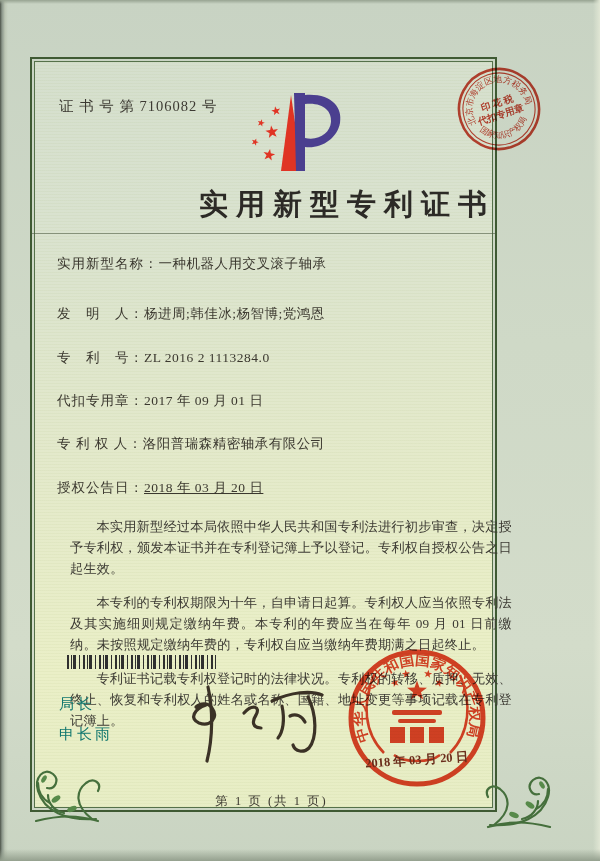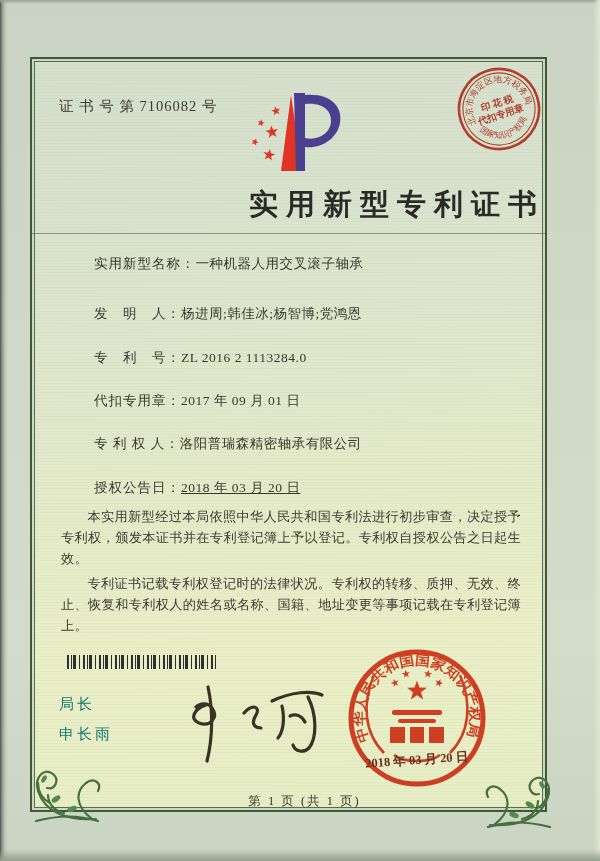--- a/index.html
+++ b/index.html
@@ -13,65 +13,65 @@
   .edge-left{position:absolute;left:0;top:0;width:8px;height:100%;
     background:linear-gradient(90deg,#4c5348 0,#8b968a 2px,#bcc6b4 5px,rgba(188,198,180,0) 8px);}
   .edge-top{position:absolute;left:0;top:0;width:100%;height:4px;
     background:linear-gradient(180deg,#97a391,rgba(151,163,145,0));}
   .edge-right{position:absolute;right:0;top:0;width:7px;height:100%;
     background:linear-gradient(270deg,#e0e6d4,rgba(224,230,212,0));}
   .edge-bottom{position:absolute;left:0;bottom:0;width:100%;height:12px;
     background:linear-gradient(0deg,#94a08e,rgba(148,160,142,0));}
 
   .frame{
-    position:absolute;left:30px;top:57px;width:517px;height:755px;
+    position:absolute;left:30px;top:57px;width:467px;height:755px;
     border:2px solid #3f5a33;box-sizing:border-box;
   }
   .frame-inner{
     position:absolute;left:2px;top:2px;right:2px;bottom:2px;
     border:1px solid #55714a;
     background:
       repeating-linear-gradient(0deg,rgba(140,160,80,.06) 0 1px,rgba(0,0,0,0) 1px 3px),
       linear-gradient(175deg,#d5dfcd 0%,#d9e2cf 20%,#e3e9cb 50%,#eaefc7 78%,#e7edc5 100%);
   }
   .cert-no{position:absolute;left:27px;top:38px;font-size:14.5px;letter-spacing:1px;color:#3d3a33;}
   .logo{position:absolute;left:213px;top:28px;width:100px;height:92px;}
   .title{position:absolute;left:0;top:126px;width:100%;text-align:right;
     font-size:29px;font-weight:bold;letter-spacing:8px;color:#2c2a26;}
   .divider{position:absolute;left:0;top:174px;width:100%;height:1px;background:rgba(70,82,58,.55);}
 
   .fields{position:absolute;left:25px;top:190px;width:470px;}
-  .field-row{position:absolute;left:0;font-size:13.5px;white-space:nowrap;color:#3b382f;margin-left:37px;}
+  .field-row{position:absolute;left:0;font-size:13.5px;white-space:nowrap;color:#3b382f;}
   .field-row .flabel{display:inline-block;letter-spacing:1px;}
   .field-row .fvalue{letter-spacing:.5px;}
   .fr0{top:6px;} .fr1{top:56px;} .fr2{top:100px;} .fr3{top:143px;} .fr4{top:186px;} .fr5{top:230px;text-decoration:underline;}
 
   .paras{position:absolute;left:25px;top:444px;width:468px;
     font-size:13.2px;line-height:21px;text-align:justify;color:#3c3a33;letter-spacing:.2px;}
-  .paras p{margin:4px;text-indent:2em;font-family:Liberation Mono, monospace;}
+  .paras p{margin:13px;text-indent:2em;}
 
   .barcode{position:absolute;left:35px;top:596px;width:150px;height:14px;
     background:repeating-linear-gradient(90deg,
       #2f2f2f 0 2px, rgba(0,0,0,0) 2px 4px,
       #2f2f2f 4px 5px, rgba(0,0,0,0) 5px 6px,
       #2f2f2f 6px 9px, rgba(0,0,0,0) 9px 12px,
       #2f2f2f 12px 13px, rgba(0,0,0,0) 13px 16px);}
 
   .signer{position:absolute;left:27px;top:636px;font-size:15px;letter-spacing:3px;color:#0f766e;}
   .signer div{margin-bottom:11px;}
   .signature{position:absolute;left:112px;top:616px;width:190px;height:100px;}
 
   .seal{position:absolute;left:300px;top:574px;width:170px;height:170px;mix-blend-mode:multiply;opacity:.95;}
   .tax-stamp{position:absolute;left:402px;top:-15px;width:130px;height:130px;mix-blend-mode:multiply;opacity:.92;}
 
   .flourish{position:absolute;}
   .fl-bl{left:-12px;top:674px;width:82px;height:92px;}
   .fl-br{left:452px;top:684px;width:82px;height:88px;}
 
-  .footer{position:absolute;left:16px;top:734px;width:100%;text-align:center;
+  .footer{position:absolute;left:8px;top:734px;width:100%;text-align:center;
     font-size:12.5px;letter-spacing:2px;color:#3b382f;}
 
   svg text{font-family:"Liberation Serif","DejaVu Serif",serif;}
 </style>
 </head>
 <body>
 
 <div class="edge-left"></div>
 <div class="edge-top"></div>
 <div class="edge-right"></div>
@@ -117,20 +117,21 @@
     <div class="field-row fr4">
       <span class="flabel">专 利 权 人：</span><span class="fvalue">洛阳普瑞森精密轴承有限公司</span>
     </div>
     <div class="field-row fr5">
       <span class="flabel">授权公告日：</span><span class="fvalue">2018 年 03 月 20 日</span>
     </div>
   </div>
 
   <div class="paras">
     <p>本实用新型经过本局依照中华人民共和国专利法进行初步审查，决定授予专利权，颁发本证书并在专利登记簿上予以登记。专利权自授权公告之日起生效。</p>
+    <p>本专利的专利权期限为十年，自申请日起算。专利权人应当依照专利法及其实施细则规定缴纳年费。本专利的年费应当在每年 09 月 01 日前缴纳。未按照规定缴纳年费的，专利权自应当缴纳年费期满之日起终止。</p>
     <p>专利证书记载专利权登记时的法律状况。专利权的转移、质押、无效、终止、恢复和专利权人的姓名或名称、国籍、地址变更等事项记载在专利登记簿上。</p>
   </div>
 
   <div class="barcode"></div>
 
   <div class="signer">
     <div>局长</div>
     <div>申长雨</div>
   </div>
 

